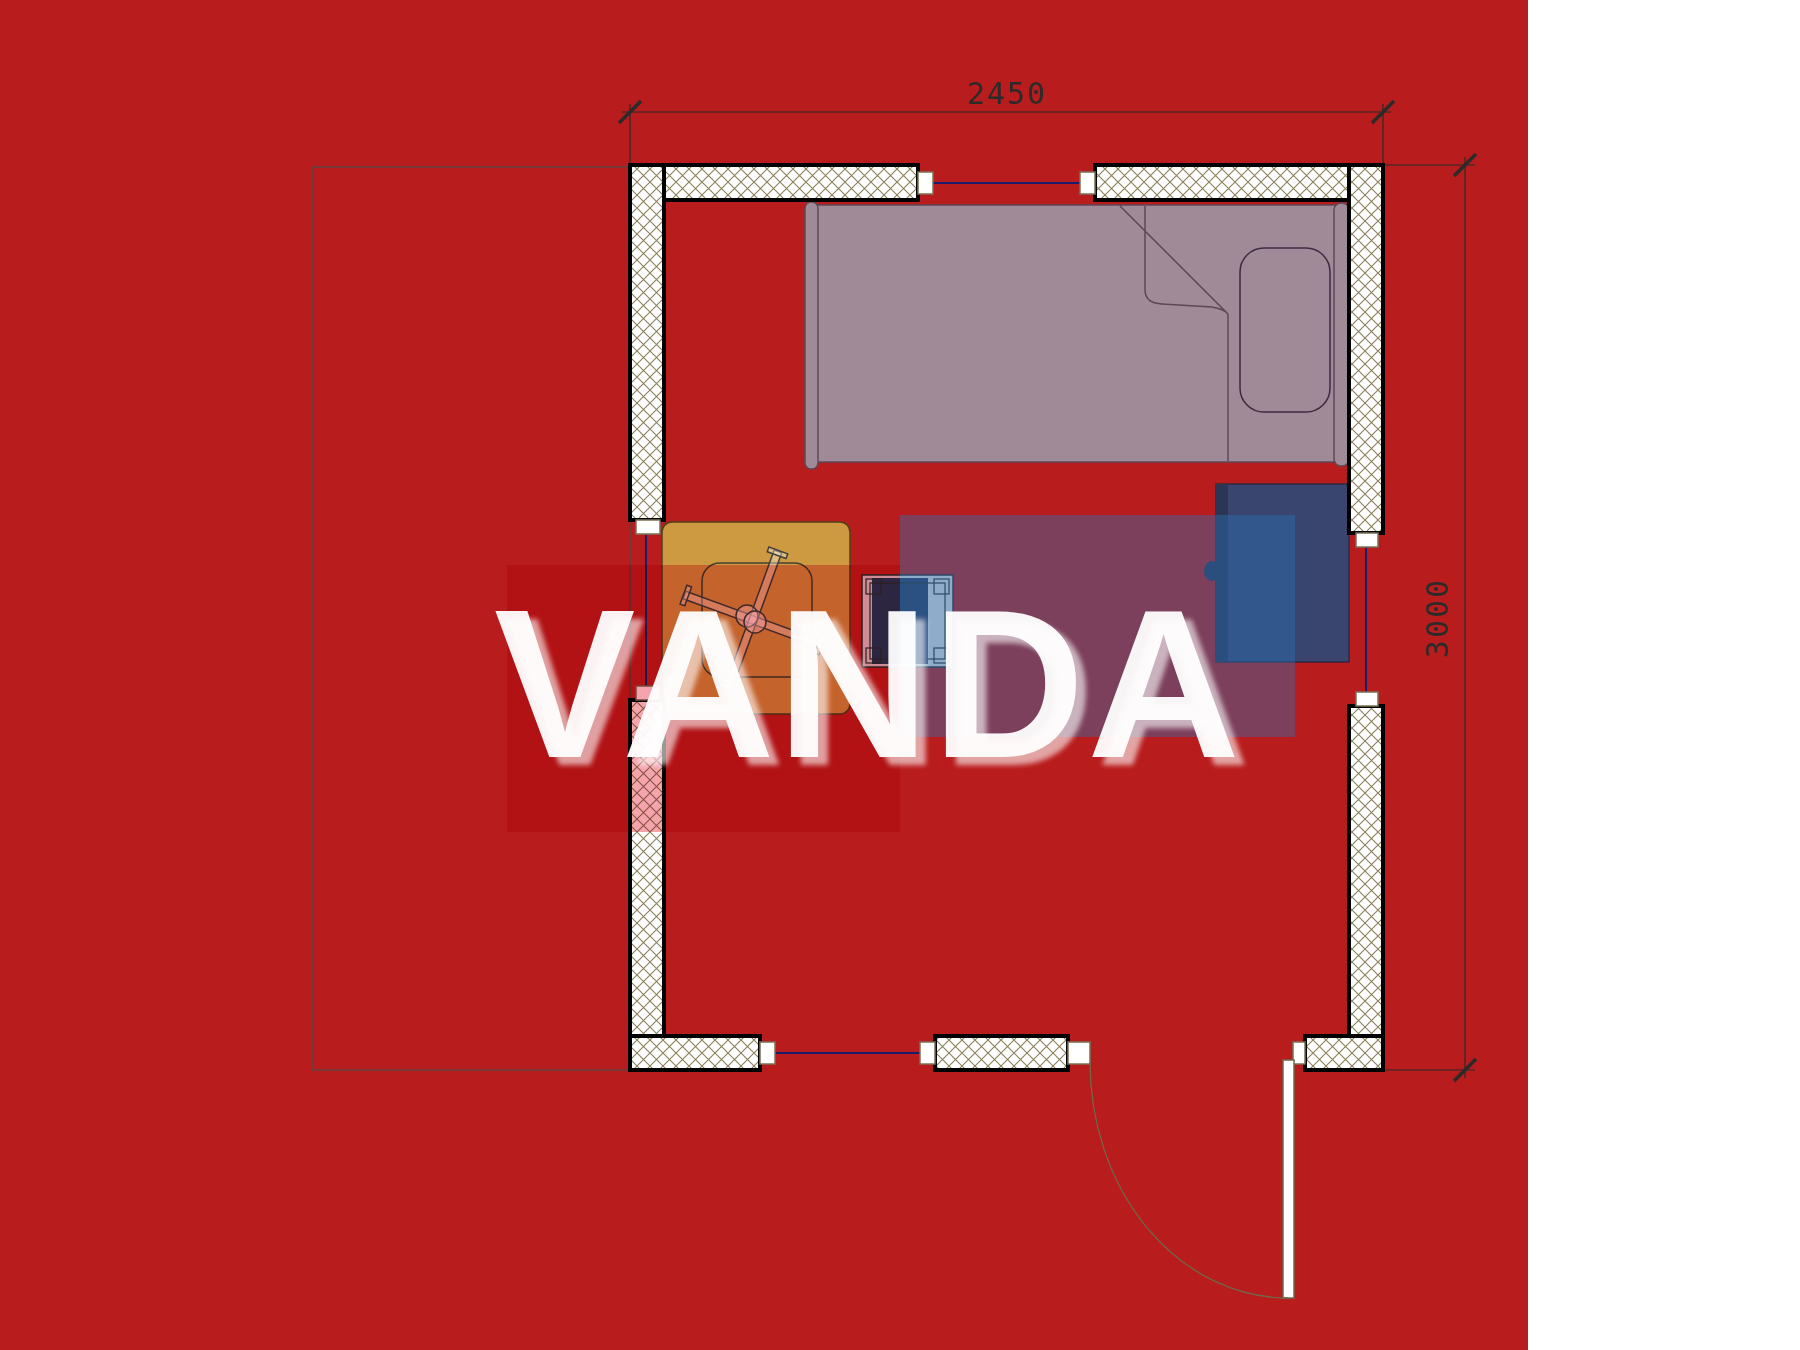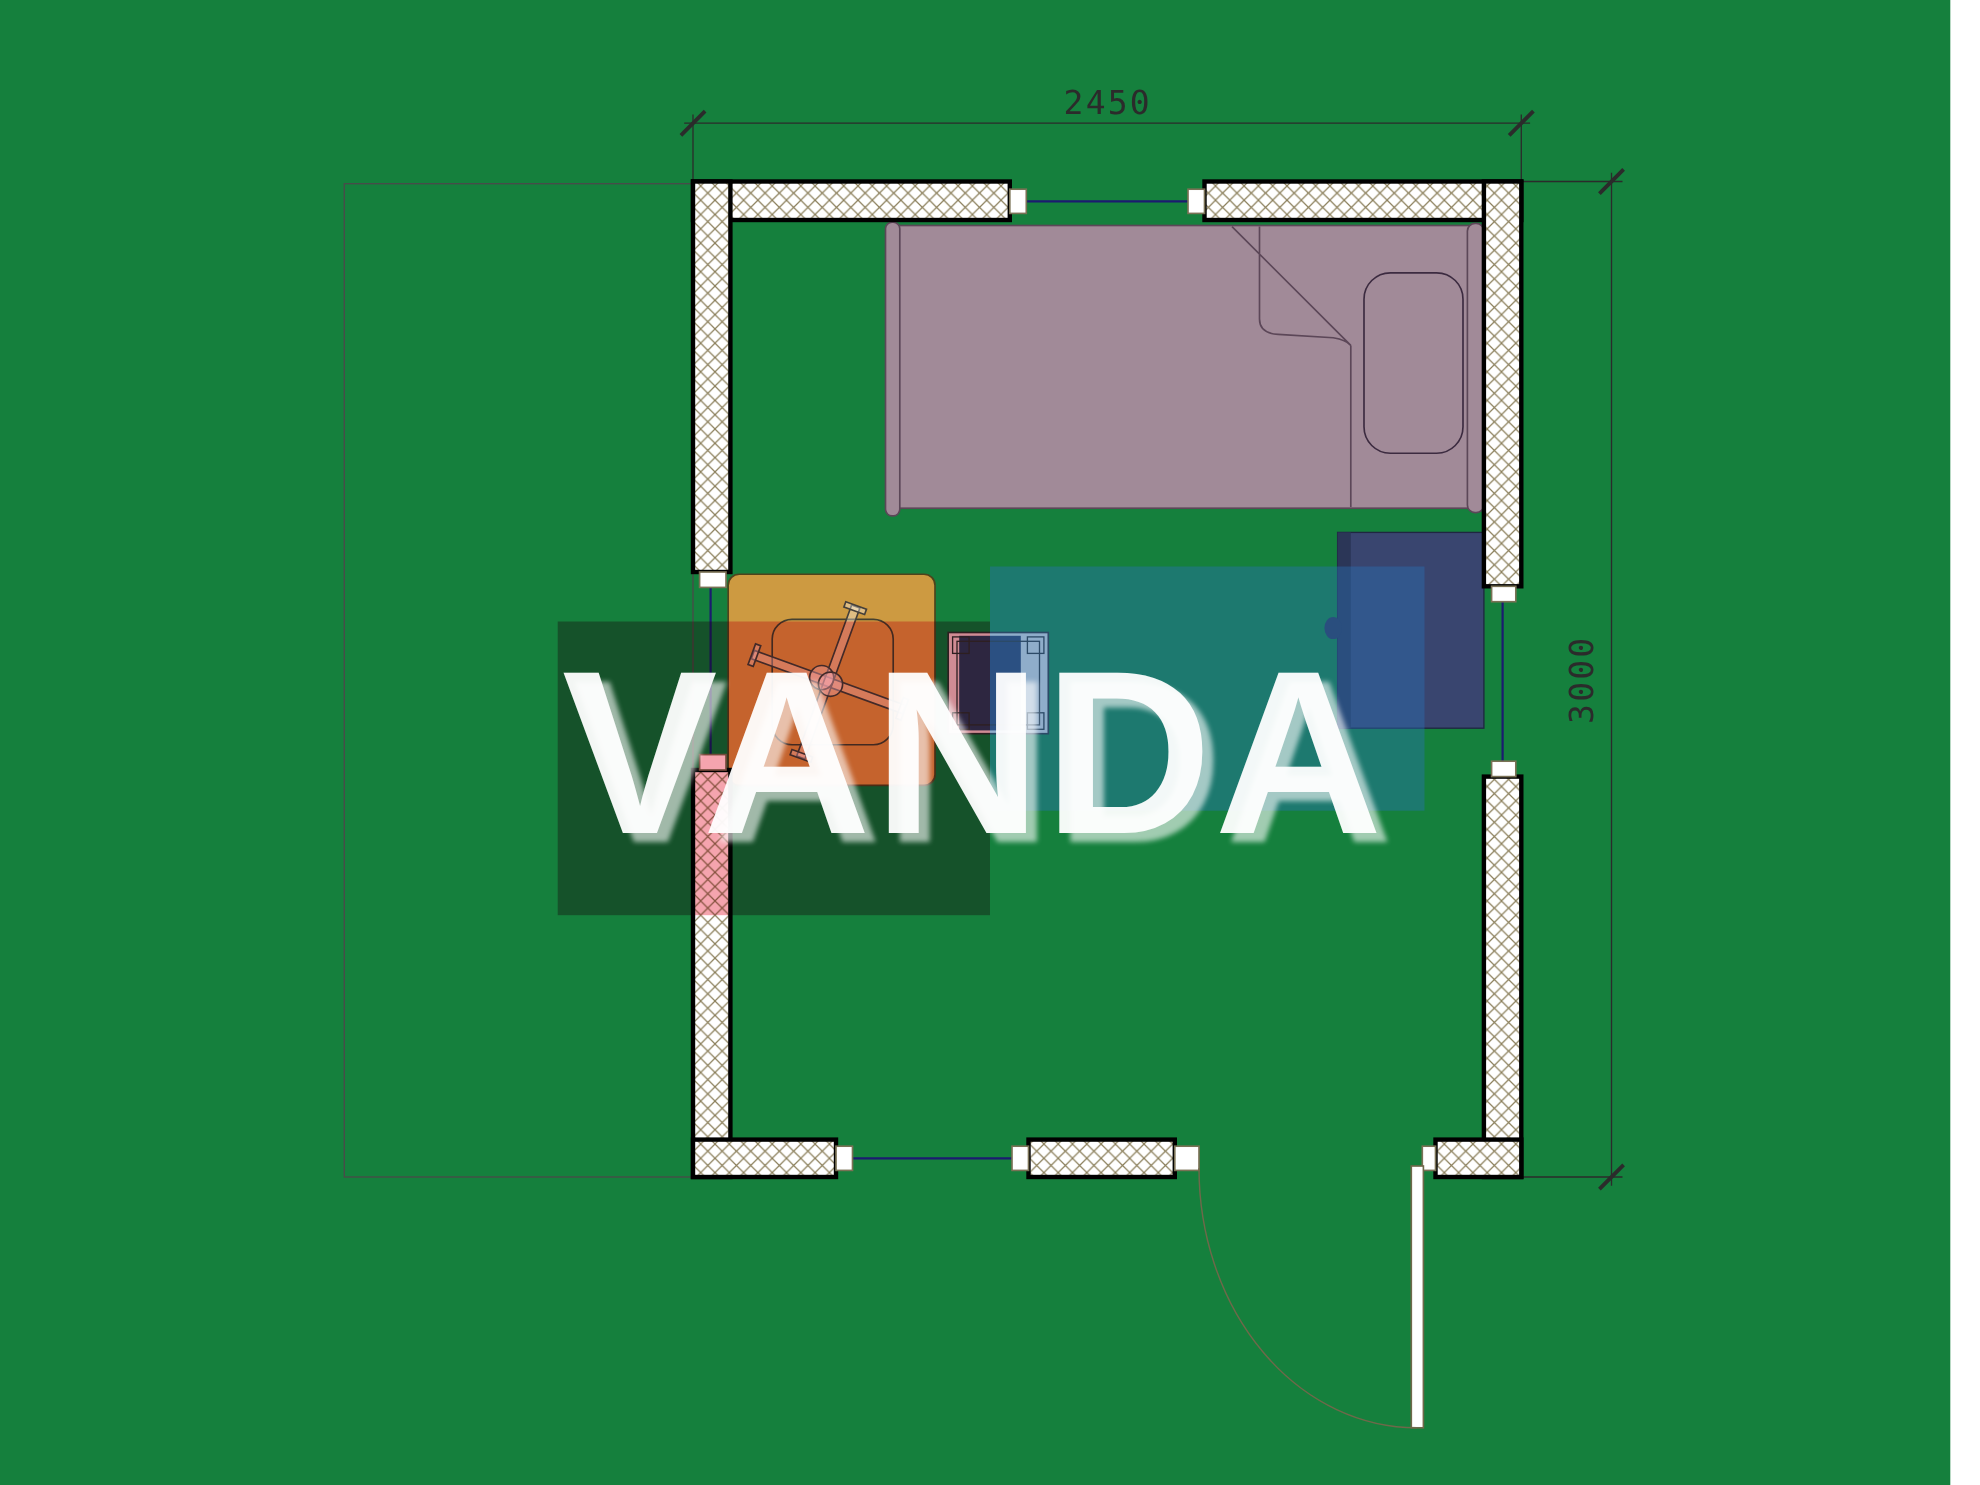--- a/index.html
+++ b/index.html
@@ -1,30 +1,30 @@
 <!DOCTYPE html>
 <html><head>
 <meta charset="utf-8">
 <style>
   html,body{margin:0;padding:0;background:#fff;}
   .canvas{
-    position:relative;width:1773px;height:1350px;background:#15803d;overflow:hidden;
+    position:relative;width:1528px;height:1350px;background:#b91c1c;overflow:hidden;
     font-family:"Liberation Sans",sans-serif;
   }
   .plan-svg{position:absolute;left:0;top:0;z-index:1;}
   .wm-red{
     position:absolute;left:507px;top:565px;width:393px;height:267px;
     background:#f5a4ae;mix-blend-mode:multiply;z-index:2;
   }
   .wm-blue{
     position:absolute;left:900px;top:515px;width:395px;height:222px;
     background:rgba(40,112,182,0.42);z-index:3;
   }
   .wm-text{
-    position:absolute;left:511px;top:578px;z-index:4;
+    position:absolute;left:494px;top:578px;z-index:4;
     font-size:212px;font-weight:bold;line-height:1;letter-spacing:2px;
     color:rgba(255,255,255,0.95);
     text-shadow:10px 8px 5px rgba(255,255,255,0.60);
     white-space:nowrap;user-select:none;
   }
   text.dim{
     font-family:"DejaVu Sans Mono","Liberation Mono",monospace;
     font-size:30px;fill:#2b2b2b;letter-spacing:2px;
   }
 </style>

